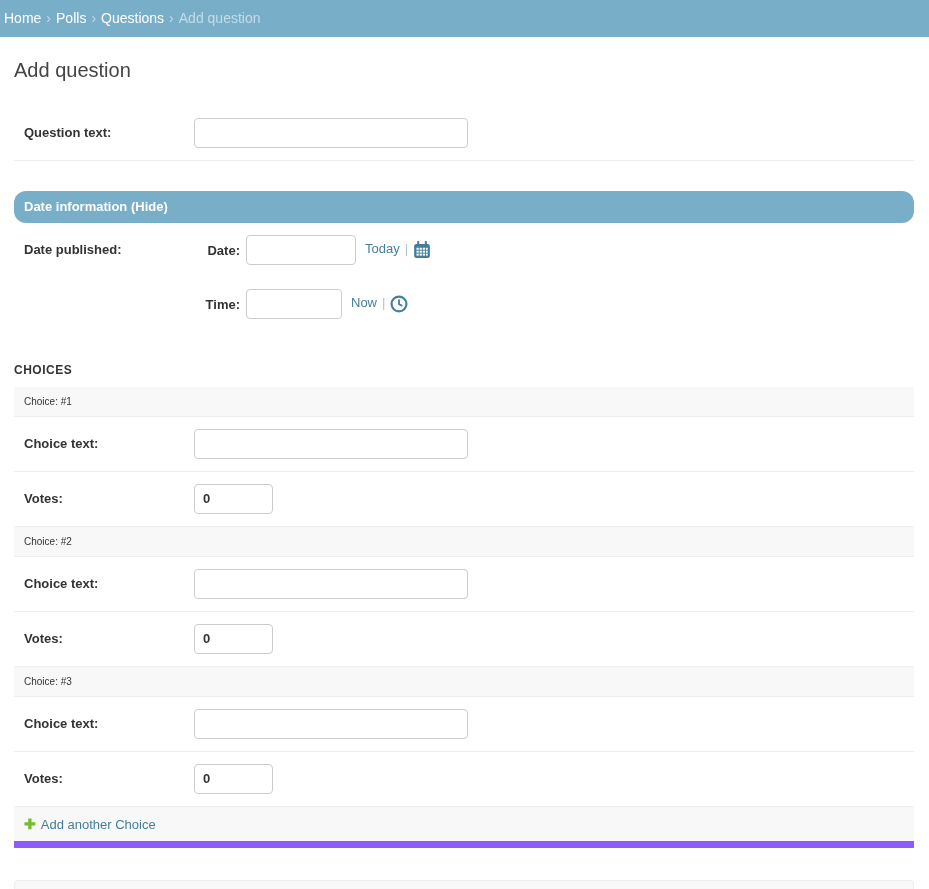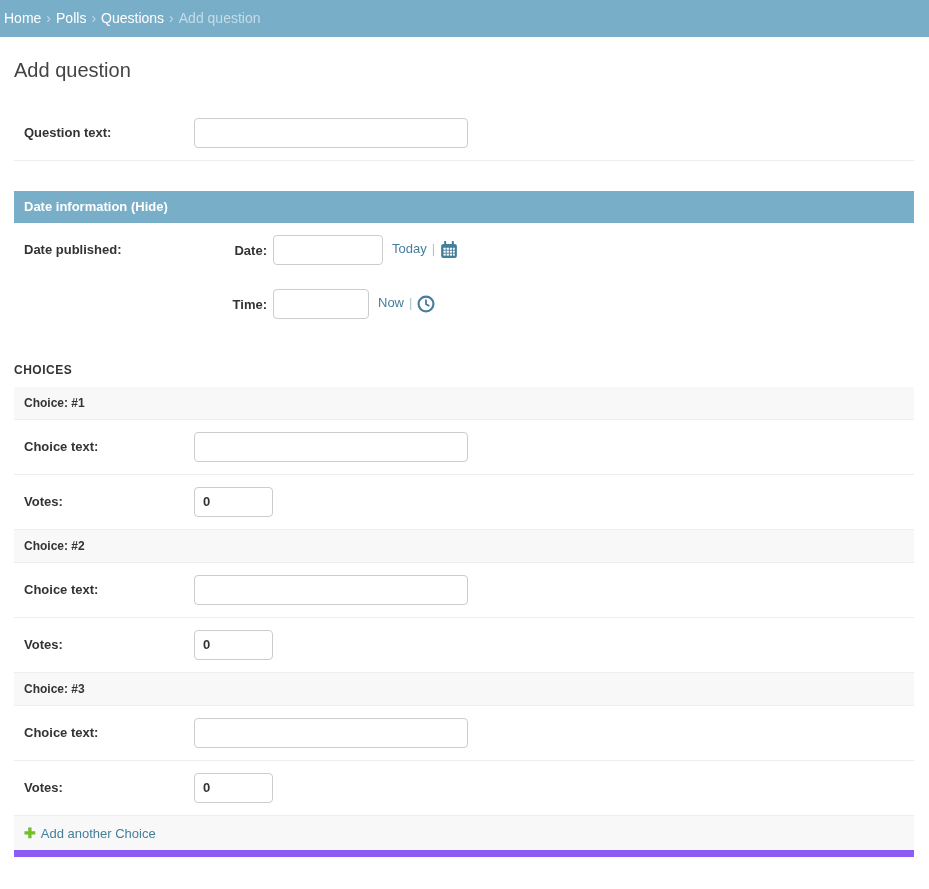--- a/index.html
+++ b/index.html
@@ -41,20 +41,21 @@
   
   .module { margin-bottom: 30px; }
   .module h2 {
     margin: 0;
     padding: 9px 10px;
     background: #79aec8;
     color: #fff;
     font-size: 13px;
     font-weight: 600;
     line-height: 14px;
+    border-radius: 12px;
   }
   .module h2 .toggle-link { color: #fff; text-decoration: none; }
   .inline-h2 {
     text-transform: uppercase;
     font-size: 12px !important;
     letter-spacing: .5px;
   }
 
   .form-row {
     display: flex;
@@ -101,23 +102,23 @@
   .shortcuts a { color: #447e9b; text-decoration: none; font-size: 13px; }
   .shortcuts .pipe { color: #a9c6d4; margin: 0 5px; }
   .shortcuts svg { display: block; cursor: pointer; }
 
   
   .inline-group { margin-bottom: 7px; }
   .inline-title {
     background: #f8f8f8;
     border-bottom: 1px solid #eee;
     padding: 9px 10px;
-    font-weight: bold;
-    color: #333;
-    font-size: 12px;
+    font-weight: normal;
+    color: #333;
+    font-size: 10px;
   }
   .add-row {
     background: #f8f8f8;
     border-bottom: 7px solid #8b5cf6;
     padding: 9px 10px;
   }
   .add-row a {
     color: #447e9b;
     text-decoration: none;
     font-weight: 500;
@@ -168,21 +169,21 @@
 
     <div class="module">
       <div class="form-row">
         <label class="main-label">Question text:</label>
         <input type="text" class="w-wide" value="" style="">
       </div>
     </div>
 
     <div class="module">
       <h2><span>Date information</span> <a href="#" class="toggle-link">(Hide)</a></h2>
-      <div class="form-row" style="border-bottom:none; padding-bottom:14px;gap:27px;">
+      <div class="form-row" style="border-bottom:none; padding-bottom:14px;">
         <label class="main-label">Date published:</label>
         <div class="datetime">
           <div class="dt-line">
             <span class="dt-label">Date:</span>
             <input type="text" class="w-date" value="" style="">
             <span class="shortcuts">
               <a href="#">Today</a>
               <span class="pipe">|</span>
               <svg width="18" height="18" viewBox="0 0 16 16">
                 <path d="M4.6 0.8 v2.6 M11.4 0.8 v2.6" stroke="#447e9b" stroke-width="1.8" stroke-linecap="round" fill="none"></path>

